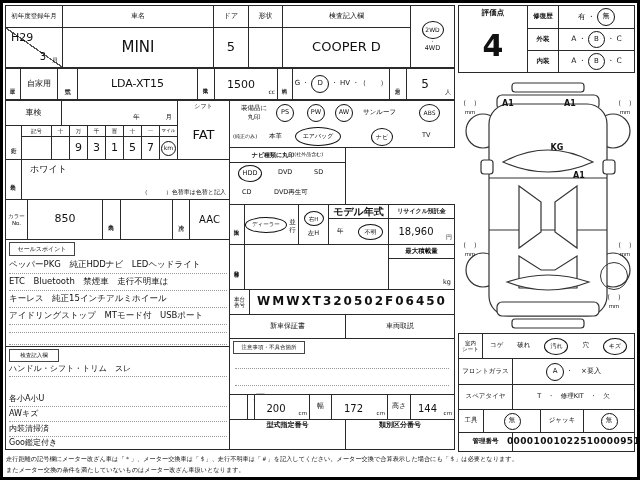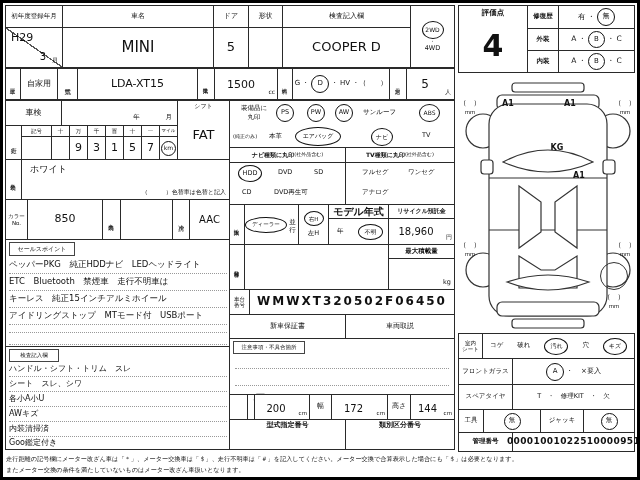--- a/index.html
+++ b/index.html
@@ -115,29 +115,20 @@
     <span class="nb fc" style="position:absolute;left:0;top:0;width:100%;height:14px;border-bottom:1px solid #2a2a2a;font-size:6px;font-weight:bold">
       <span>ナビ種類に丸印</span>
         <span style="font-weight:normal;font-size:5px">(社外品含む)</span>
     </span>
     <span class="circ" style="position:absolute;left:8px;top:17px;width:24px;height:17px;font-size:6.5px">HDD</span>
     <span class="nb" style="position:absolute;left:48px;top:21px;font-size:6.5px">DVD</span>
     <span class="nb" style="position:absolute;left:84px;top:21px;font-size:6.5px">SD</span>
     <span class="nb" style="position:absolute;left:12px;top:41px;font-size:6.5px">CD</span>
     <span class="nb" style="position:absolute;left:44px;top:41px;font-size:6.5px">DVD再生可</span>
   </div>
-  <div class="c" style="left:345px;top:147px;width:110px;height:58px">
-    <span class="nb fc" style="position:absolute;left:0;top:0;width:100%;height:14px;border-bottom:1px solid #2a2a2a;font-size:6px;font-weight:bold">
-      <span>TV種類に丸印</span>
-        <span style="font-weight:normal;font-size:5px">(社外品含む)</span>
-    </span>
-    <span class="nb" style="position:absolute;left:16px;top:21px;font-size:6.5px">フルセグ</span>
-    <span class="nb" style="position:absolute;left:62px;top:21px;font-size:6.5px">ワンセグ</span>
-    <span class="nb" style="position:absolute;left:16px;top:41px;font-size:6.5px">アナログ</span>
-  </div>
 
   <div class="c vert" style="left:5px;top:159px;width:17px;height:41px;font-size:5.5px">外装色</div>
   <div class="c" style="left:21px;top:159px;width:209px;height:41px">
     <span class="nb" style="position:absolute;left:8px;top:5px;font-size:9px">ホワイト</span>
     <span class="nb" style="position:absolute;right:3px;bottom:3px;font-size:6px">（　　　）色替車は色替と記入</span>
   </div>
 
   <div class="c fc" style="left:5px;top:199px;width:23px;height:41px;flex-direction:column;font-size:5.5px">
     <span>カラー</span>
     <span>No.</span>
@@ -219,21 +210,20 @@
     <span class="nb dot" style="position:absolute;left:3px;top:33px;width:218px;height:17px;font-size:8.5px;line-height:17px;white-space:nowrap">ETC　Bluetooth　禁煙車　走行不明車は</span>
     <span class="nb dot" style="position:absolute;left:3px;top:50px;width:218px;height:17px;font-size:8.5px;line-height:17px;white-space:nowrap">キーレス　純正15インチアルミホイール</span>
     <span class="nb dot" style="position:absolute;left:3px;top:67px;width:218px;height:17px;font-size:8.5px;line-height:17px;white-space:nowrap">アイドリングストップ　MTモード付　USBポート</span>
     <span class="nb dot" style="position:absolute;left:3px;top:91px;width:218px;height:1px"></span>
     <span class="nb dot" style="position:absolute;left:3px;top:103px;width:218px;height:1px"></span>
   </div>
 
   <div class="c" style="left:5px;top:346px;width:225px;height:104px">
     <span class="tab" style="position:absolute;left:3px;top:2px;width:48px;height:11px;font-size:5.5px">検査記入欄</span>
     <span class="nb dot" style="position:absolute;left:3px;top:14px;width:218px;height:15px;font-size:8px;line-height:15px;white-space:nowrap">ハンドル・シフト・トリム　スレ</span>
-    <span class="nb dot" style="position:absolute;left:3px;top:29px;width:218px;height:15px;font-size:8px;line-height:15px;white-space:nowrap">シート　スレ、シワ</span>
     <span class="nb dot" style="position:absolute;left:3px;top:44px;width:218px;height:15px;font-size:8px;line-height:15px;white-space:nowrap">各小A小U</span>
     <span class="nb dot" style="position:absolute;left:3px;top:59px;width:218px;height:15px;font-size:8px;line-height:15px;white-space:nowrap">AWキズ</span>
     <span class="nb dot" style="position:absolute;left:3px;top:74px;width:218px;height:15px;font-size:8px;line-height:15px;white-space:nowrap">内装清掃済</span>
     <span class="nb" style="position:absolute;left:3px;top:89px;width:218px;height:14px;font-size:8px;line-height:14px;white-space:nowrap">Goo鑑定付き</span>
   </div>
 
   <div class="c" style="left:458px;top:5px;width:70px;height:68px">
     <span class="nb fc" style="position:absolute;left:0;top:3px;width:100%;font-size:7.5px;font-weight:bold">評価点</span>
     <span class="nb fc" style="position:absolute;left:0;top:14px;width:100%;height:50px;font-size:30px;font-weight:bold">4</span>
   </div>

